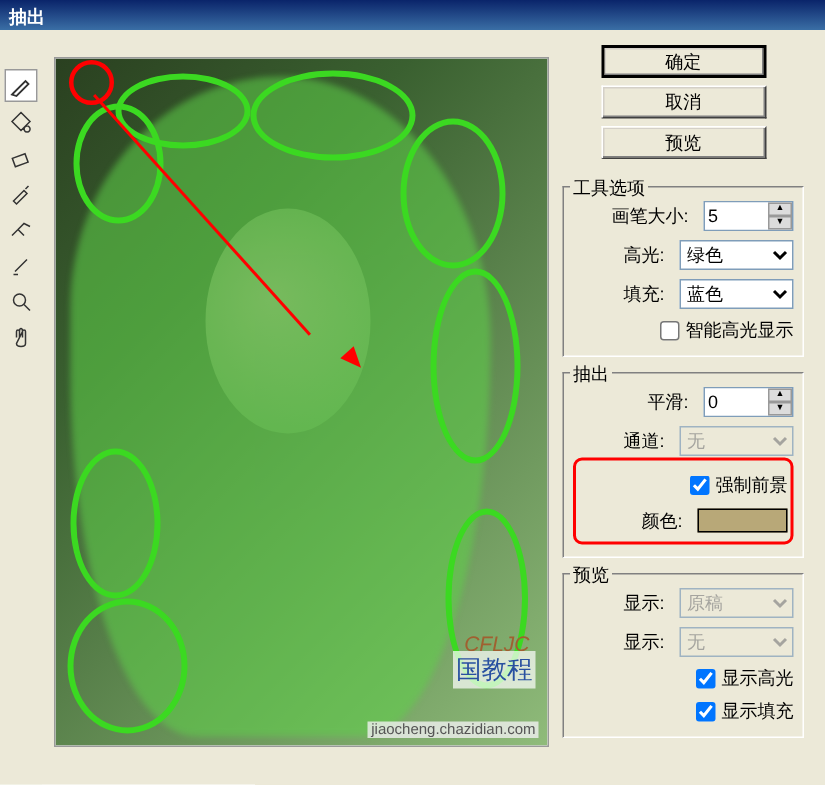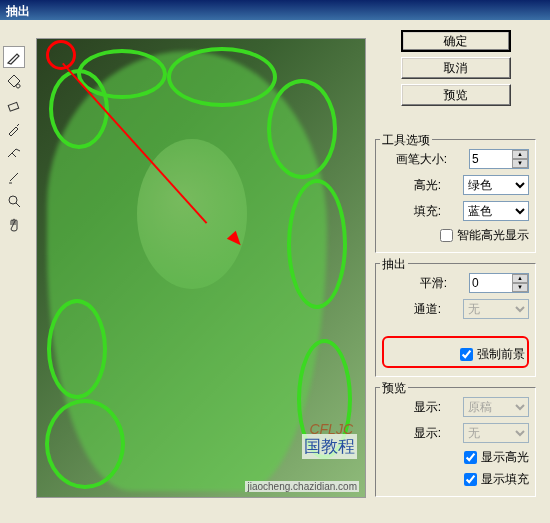--- a/index.html
+++ b/index.html
@@ -14,36 +14,36 @@
 .canvas-inner { position: absolute; inset: 0; background: linear-gradient(135deg, #2a4020 0%, #3a6030 30%, #8fbb7a 100%); }
 .green-overlay { position: absolute; left: 10px; top: 12px; width: 280px; height: 440px; background: #5fd14a; opacity: 0.55; border-radius: 50% 50% 30% 30% / 35% 40% 60% 55%; filter: blur(2px); }
 .squiggle { position: absolute; border: 4px solid #3bd921; border-radius: 50%; }
 .arrow-line { position: absolute; left: 34px; top: 44px; width: 2px; height: 215px; background: #ff0000; transform-origin: top left; transform: rotate(-42deg); z-index: 30; }
 .arrow-head { position: absolute; left: 202px; top: 213px; width: 0; height: 0; border-left: 6px solid transparent; border-right: 6px solid transparent; border-top: 14px solid #ff0000; transform: rotate(-42deg); z-index: 30; }
 .red-circle { position: absolute; left: 18px; top: 20px; width: 30px; height: 30px; border: 3px solid #ff0000; border-radius: 50%; z-index: 30; }
 .watermark { position: absolute; right: 12px; bottom: 60px; color: #a06030; font-weight: normal; font-style: italic; font-size: 14px; }
 .watermark2 { position: absolute; right: 8px; bottom: 38px; color: #2850a0; font-size: 17px; background: rgba(255,255,255,0.7); padding: 1px 2px; }
 .watermark3 { position: absolute; right: 6px; bottom: 5px; color: #555; font-size: 10px; background: rgba(240,240,240,0.8); padding: 0 2px; }
 .panel { flex: 1; padding: 10px 14px 8px 2px; }
-.btn-stack { display: flex; flex-direction: column; gap: 5px; align-items: center; margin-bottom: 33px; }
+.btn-stack { display: flex; flex-direction: column; gap: 5px; align-items: center; margin-bottom: 18px; }
 .btn { width: 110px; height: 22px; background: #ece9d8; border: 1px solid #404040; border-top-color: #fff; border-left-color: #fff; box-shadow: inset -1px -1px 0 #808080, inset 1px 1px 0 #d4d0c8; text-align: center; line-height: 20px; cursor: pointer; }
 .btn.default { border-width: 2px; border-color: #000; line-height: 18px; }
 .group { margin-bottom: 10px; padding: 4px 6px 8px; border: 1px solid #fff; border-top-color: #808080; border-left-color: #808080; position: relative; }
 .group-title { position: absolute; top: -8px; left: 4px; background: #ece9d8; padding: 0 2px; }
-.row { display: flex; align-items: center; height: 22px; margin-top: 4px; gap: 18px; }
+.row { display: flex; align-items: center; height: 22px; margin-top: 4px; gap: 6px; }
 .row label { flex: 1; text-align: right; padding-right: 4px; }
 .num-input { display: flex; border: 1px solid #7f9db9; background: #fff; width: 60px; }
 .num-input input { border: 0; width: 42px; padding: 1px 2px; font-size: 12px; }
 .spin { width: 16px; background: #dcdcdc; display: flex; flex-direction: column; }
 .spin span { flex: 1; font-size: 6px; text-align: center; line-height: 7px; border: 1px solid #999; cursor: pointer; }
-select { border: 1px solid #7f9db9; background: #fff; width: 66px; height: 20px; font-size: 12px; }
+select { border: 1px solid #7f9db9; background: #fff; width: 76px; height: 20px; font-size: 12px; }
 select:disabled { background: #ece9d8; color: #888; }
 .checkbox-row { display: flex; align-items: center; gap: 4px; padding: 4px 0 0 2px; height: 22px; justify-content: flex-end; }
 .swatch { width: 60px; height: 16px; border: 1px solid #000; display: inline-block; }
-.red-box { border: 2px solid #ff0000; border-radius: 6px; padding: 3px 2px; margin-top: 16px; }
+.red-box { border: 2px solid #ff0000; border-radius: 6px; padding: 3px 2px; }
 .face { position: absolute; left: 100px; top: 100px; width: 110px; height: 150px; background: radial-gradient(circle at 40% 40%, rgba(230,210,180,0.5), rgba(100,180,90,0.4)); border-radius: 50%; }
 </style>
 </head>
 <body>
 
 <div class="titlebar">
   <span>抽出</span>
 </div>
 
 <div class="main">
@@ -162,20 +162,24 @@
       </div>
       <div class="row">
         <label>通道:</label>
         <select disabled=""><option>无</option></select>
       </div>
       <div class="red-box">
         <div class="checkbox-row">
           <input type="checkbox" checked="" style="">
           <span>强制前景</span>
         </div>
+        <div class="row">
+          <label>颜色:</label>
+          <span class="swatch" style="background:#b8a878"></span>
+        </div>
       </div>
     </div>
 
     <div class="group">
       <span class="group-title">预览</span>
       <div class="row">
         <label>显示:</label>
         <select disabled=""><option>原稿</option></select>
       </div>
       <div class="row">

